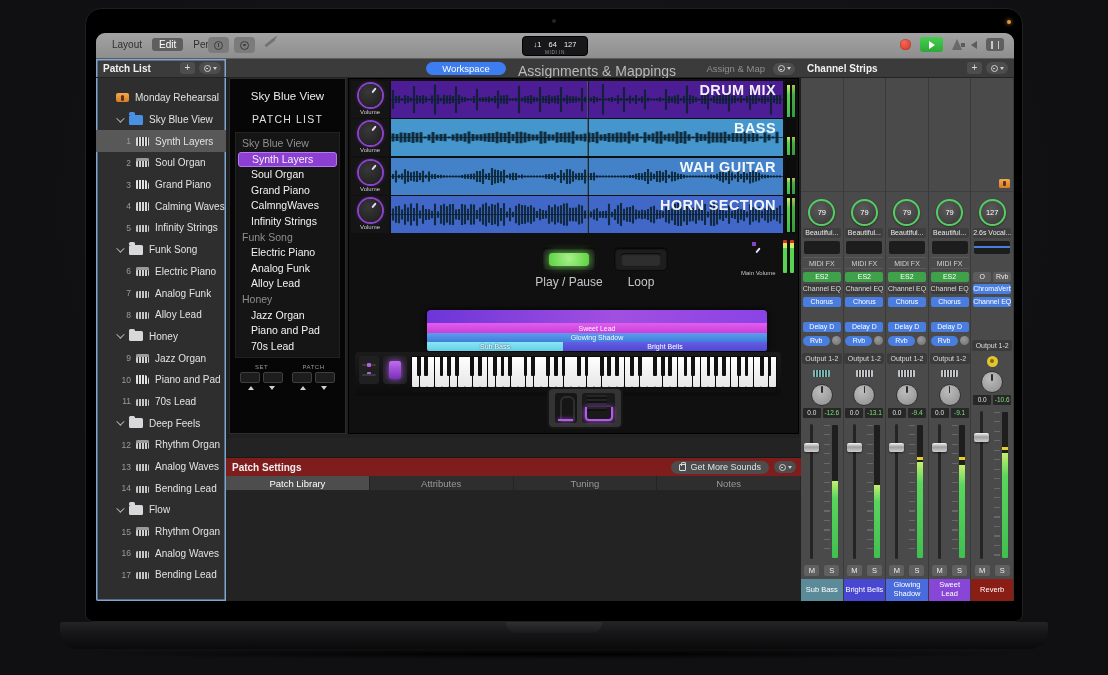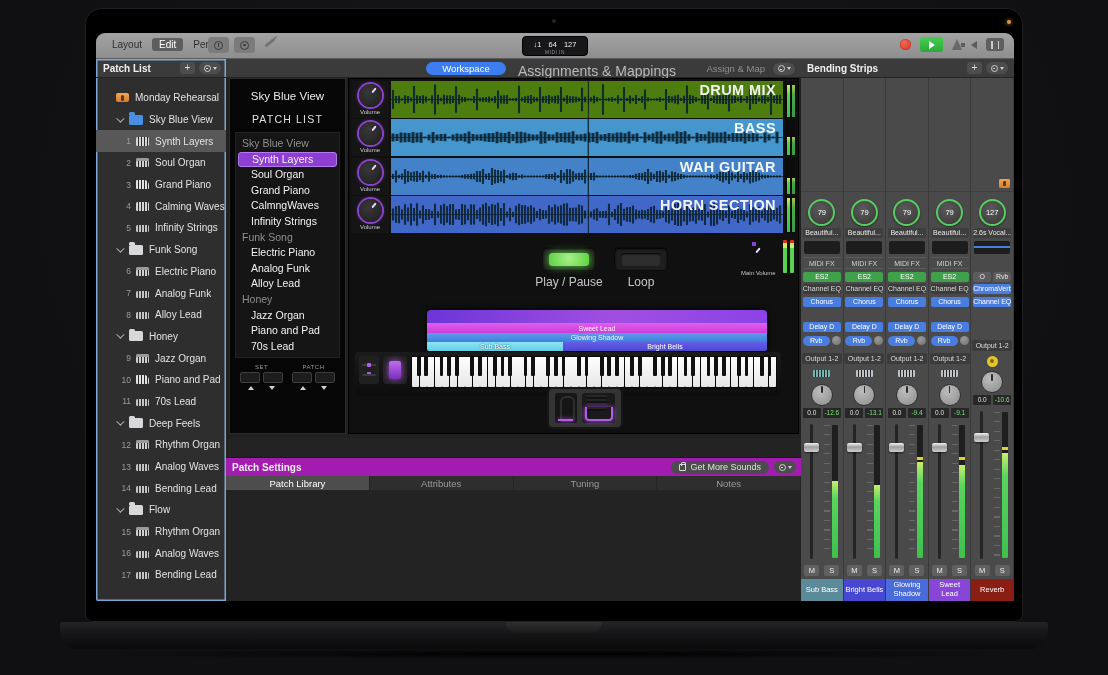--- a/index.html
+++ b/index.html
@@ -140,21 +140,21 @@
   .keyrail{position:absolute;left:1px;right:1px;top:32px;height:4px;background:#101010;}
   .pedals{position:absolute;left:198px;top:308px;width:76px;height:42px;background:#343434;border:2px solid #161616;border-radius:6px;display:flex;gap:5px;padding:4px 6px;z-index:4;}
   .pedal1{width:22px;background:#161616;border-radius:3px;position:relative;}
   .pedal1::before{content:"";position:absolute;left:5px;top:3px;width:11px;height:22px;border:2.5px solid #2e2e2e;border-radius:6px 6px 3px 3px;}
   .pedal1::after{content:"";position:absolute;left:3px;bottom:2px;width:15px;height:2px;background:#b35ce8;box-shadow:0 0 4px #a852e0;}
   .pedal2{flex:1;background:#1a1a1a;border-radius:3px;position:relative;}
   .pedal2::before{content:"";position:absolute;left:5px;top:2px;width:20px;height:16px;background:repeating-linear-gradient(#262626 0 2px,#111 2px 4px);}
   .pedal2::after{content:"";position:absolute;left:3px;bottom:2px;width:24px;height:12px;border:2.5px solid #b35ce8;border-top:none;border-radius:0 0 4px 4px;box-shadow:0 0 5px #a852e0;}
   
   .psettings{position:absolute;left:0;right:0;top:379px;bottom:0;border-top:1px solid #191919;}
-  .ps-head{height:18px;background:#a21caf;display:flex;align-items:center;padding:0 6px;position:relative;}
+  .ps-head{height:18px;background:#7f1d1d;display:flex;align-items:center;padding:0 6px;position:relative;}
   .ps-title{font-size:10px;font-weight:bold;color:#f0f0f0;}
   .gms{position:absolute;right:32px;top:2.5px;height:13px;background:#4c4c4c;border-radius:7px;display:flex;align-items:center;gap:4px;padding:0 8px;color:#e2e2e2;font-size:9px;}
   .bag{width:7px;height:7px;border:1px solid #ddd;border-radius:1px;position:relative;}
   .bag::before{content:"";position:absolute;left:1px;top:-3px;width:3px;height:3px;border:1px solid #ddd;border-bottom:none;border-radius:2px 2px 0 0;}
   .psettings .actmenu{position:absolute;right:5px;top:3px;}
   .ps-tabs{height:15px;display:flex;background:#2e2e2e;border-bottom:1px solid #242424;}
   .ps-tab{flex:1;display:flex;align-items:center;justify-content:center;font-size:9.5px;color:#9a9a9a;border-right:1px solid #242424;}
   .ps-tab.active{background:#4d4d4d;color:#fff;}
   .ps-cols{position:absolute;left:0;right:0;top:33px;bottom:0;display:flex;background:#2b2b2b;}
   .ps-col{flex:1;border-right:1px solid #1e1e1e;overflow:hidden;}
@@ -462,21 +462,21 @@
             </div>
 
             <div class="perf">
               <div>
 
               <div class="trk">
                     <div class="trk-knobcol">
                       <span class="knob"></span>
                       <span class="knob-lab">Volume</span>
                     </div>
-                    <div class="trk-wave" style="background-color: #4d7c0f;">
+                    <div class="trk-wave" style="background-color: #4c1d95;">
                       <span class="trk-name">DRUM MIX</span>
                       <div class="wave"><svg width="100%" height="100%" viewBox="0 0 392 37" preserveAspectRatio="none">
                           <line x1="0" y1="18.5" x2="392" y2="18.5" stroke="rgba(10,33,46,.75)" stroke-width="1"></line>
                           <path d="M2 8.9V28.1M5 15.1V21.9M8 14.7V22.3M11 17.2V19.8M14 14.2V22.8M17 15.0V22.0M20 16.6V20.4M23 5.1V31.9M26 14.2V22.8M29 15.1V21.9M32 14.3V22.7M35 15.6V21.4M38 17.4V19.6M41 14.6V22.4M44 3.6V33.4M47 13.8V23.2M50 16.7V20.3M53 13.8V23.2M56 14.5V22.5M59 14.3V22.7M62 15.1V21.9M65 5.3V31.7M68 13.8V23.2M71 15.8V21.2M74 16.1V20.9M77 17.2V19.8M80 17.5V19.5M83 15.1V21.9M86 7.8V29.2M89 16.4V20.6M92 16.3V20.7M95 15.9V21.1M98 15.6V21.4M101 16.7V20.3M104 15.0V22.0M107 9.4V27.6M110 14.4V22.6M113 14.2V22.8M116 13.9V23.1M119 17.2V19.8M122 17.2V19.8M125 16.8V20.2M128 4.8V32.2M131 16.6V20.4M134 15.3V21.7M137 14.7V22.3M140 13.9V23.1M143 15.7V21.3M146 16.4V20.6M149 6.1V30.9M152 15.3V21.7M155 14.9V22.1M158 14.1V22.9M161 15.5V21.5M164 14.8V22.2M167 14.2V22.8M170 5.9V31.1M173 16.5V20.5M176 14.2V22.8M179 15.2V21.8M182 15.3V21.7M185 15.6V21.4M188 16.6V20.4M191 6.8V30.2M194 15.7V21.3M197 14.4V22.6M200 16.6V20.4M203 14.8V22.2M206 16.2V20.8M209 17.5V19.5M212 3.3V33.7M215 17.4V19.6M218 16.7V20.3M221 15.9V21.1M224 17.2V19.8M227 14.2V22.8M230 17.2V19.8M233 6.1V30.9M236 16.9V20.1M239 14.6V22.4M242 16.8V20.2M245 14.0V23.0M248 16.9V20.1M251 15.3V21.7M254 8.4V28.6M257 16.6V20.4M260 17.4V19.6M263 17.4V19.6M266 17.2V19.8M269 16.2V20.8M272 17.4V19.6M275 8.1V28.9M278 15.1V21.9M281 15.6V21.4M284 14.6V22.4M287 13.8V23.2M290 17.0V20.0M293 14.8V22.2M296 4.5V32.5M299 14.0V23.0M302 14.8V22.2M305 16.1V20.9M308 17.5V19.5M311 14.3V22.7M314 14.0V23.0M317 8.4V28.6M320 16.9V20.1M323 14.9V22.1M326 14.2V22.8M329 14.2V22.8M332 14.0V23.0M335 14.0V23.0M338 6.4V30.6M341 14.4V22.6M344 15.0V22.0M347 16.5V20.5M350 15.0V22.0M353 17.2V19.8M356 15.0V22.0M359 8.2V28.8M362 14.3V22.7M365 13.9V23.1M368 16.4V20.6M371 14.7V22.3M374 14.3V22.7M377 16.0V21.0M380 3.2V33.8M383 15.0V22.0M386 14.1V22.9M389 14.0V23.0" stroke="rgba(10,33,46,.88)" stroke-width="2.1" fill="none"></path>
                         </svg></div>
                       <span class="playhead"></span>
                     </div>
                     <div class="trk-meter">
                       <i style="height: 86%;"></i>
                       <i style="opacity: 0.8; height: 86%;"></i>
@@ -698,21 +698,21 @@
                 <div class="ps-col" style="border-right:none">
                   
                 </div>
               </div>
             </div>
           </div>
         </div>
 
         <div class="strips">
           <div class="phead">
-            <span>Bending Strips</span>
+            <span>Channel Strips</span>
             <span class="sp"></span>
             <span class="addbtn">+</span>
             <span style="width:4px"></span>
             <span class="actmenu">
                 <span class="g"></span>
                 <span class="tri-dn"></span>
               </span>
           </div>
           <div class="strip-row">
 

